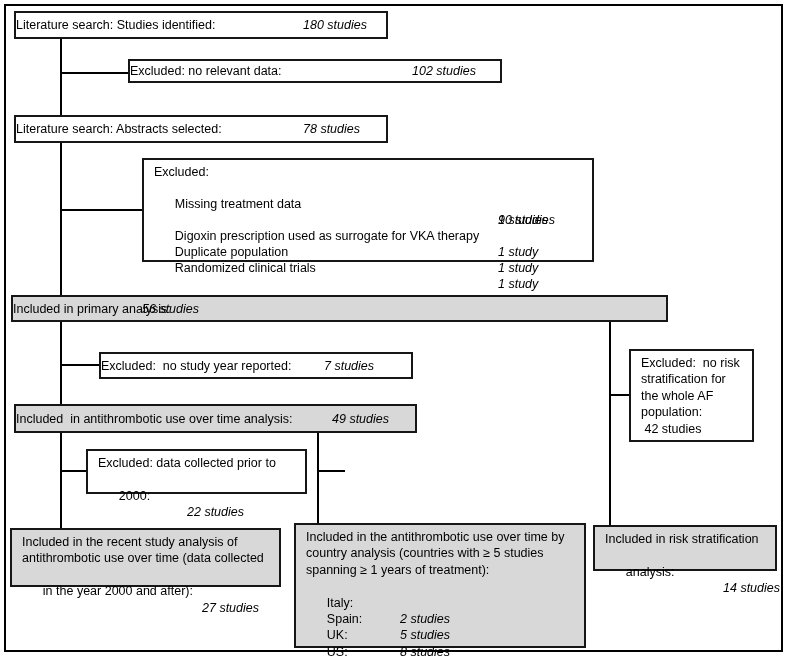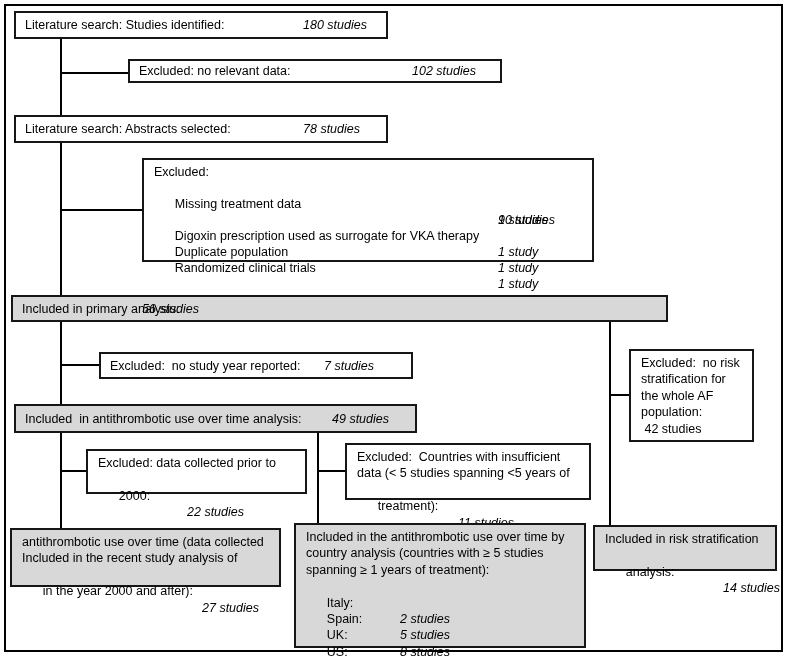--- a/index.html
+++ b/index.html
@@ -2,21 +2,21 @@
 <html><head>
 <meta charset="utf-8">
 <style>
   * { margin:0; padding:0; box-sizing:border-box; }
   html,body { background:#ffffff; }
   body { font-family:"Liberation Sans", sans-serif; color:#000; }
   #figure { position:relative; width:786px; height:658px; background:#fff; overflow:hidden; font-size:12.5px; }
   .frame { position:absolute; left:4px; top:4px; width:779px; height:648px; border:2px solid #000; }
   .box { position:absolute; background:#fff; border:2px solid #161616; }
   .box.gray { background:#d8d8d8; }
-  .box.single { display:flex; align-items:center; padding-left:9px; }
+  .box.single { display:flex; align-items:center; }
   .box.multi { padding:4px 6px 0 10px; }
   .lbl { white-space:pre; }
   .val { position:absolute; white-space:pre;font-style:italic; }
   .line { position:relative; height:16.4px; line-height:16.4px; white-space:pre; }
   .tight .line { height:16px; line-height:16px; }
   .hline, .vline { position:absolute; background:#000; }
 </style>
 </head>
 <body>
 
@@ -90,40 +90,32 @@
   </div>
 
   <div class="box multi" style="left:86px;top:449px;width:221px;height:45px">
     <div class="line">Excluded: data collected prior to</div>
     <div class="line">
       <span class="lbl">2000:</span>
       <span class="val" style="left:89px">22 studies</span>
     </div>
   </div>
 
-  <div class="box multi" style="left:345px;top:443px;width:246px;height:57px">
-    <div class="line">Excluded:  Countries with insufficient</div>
-    <div class="line">data (&lt; 5 studies spanning &lt;5 years of</div>
-    <div class="line">
-      <span class="lbl">treatment):</span>
-      <span class="val" style="left:101px">11 studies</span>
-    </div>
-  </div>
 
   <div class="box multi" style="left:629px;top:349px;width:125px;height:93px">
     <div class="line">Excluded:  no risk</div>
     <div class="line">stratification for</div>
     <div class="line">the whole AF</div>
     <div class="line">population:</div>
     <div class="line"> 42 studies</div>
   </div>
 
   <div class="box multi gray" style="left:10px;top:528px;width:271px;height:59px">
+    <div class="line">Included in the recent study analysis of</div>
     <div class="line">antithrombotic use over time (data collected</div>
-    <div class="line">Included in the recent study analysis of</div>
     <div class="line">
       <span class="lbl">in the year 2000 and after):</span>
       <span class="val" style="left:180px">27 studies</span>
     </div>
   </div>
 
   <div class="box multi gray" style="left:294px;top:523px;width:292px;height:125px">
     <div class="line">Included in the antithrombotic use over time by</div>
     <div class="line">country analysis (countries with ≥ 5 studies</div>
     <div class="line">spanning ≥ 1 years of treatment):</div>

